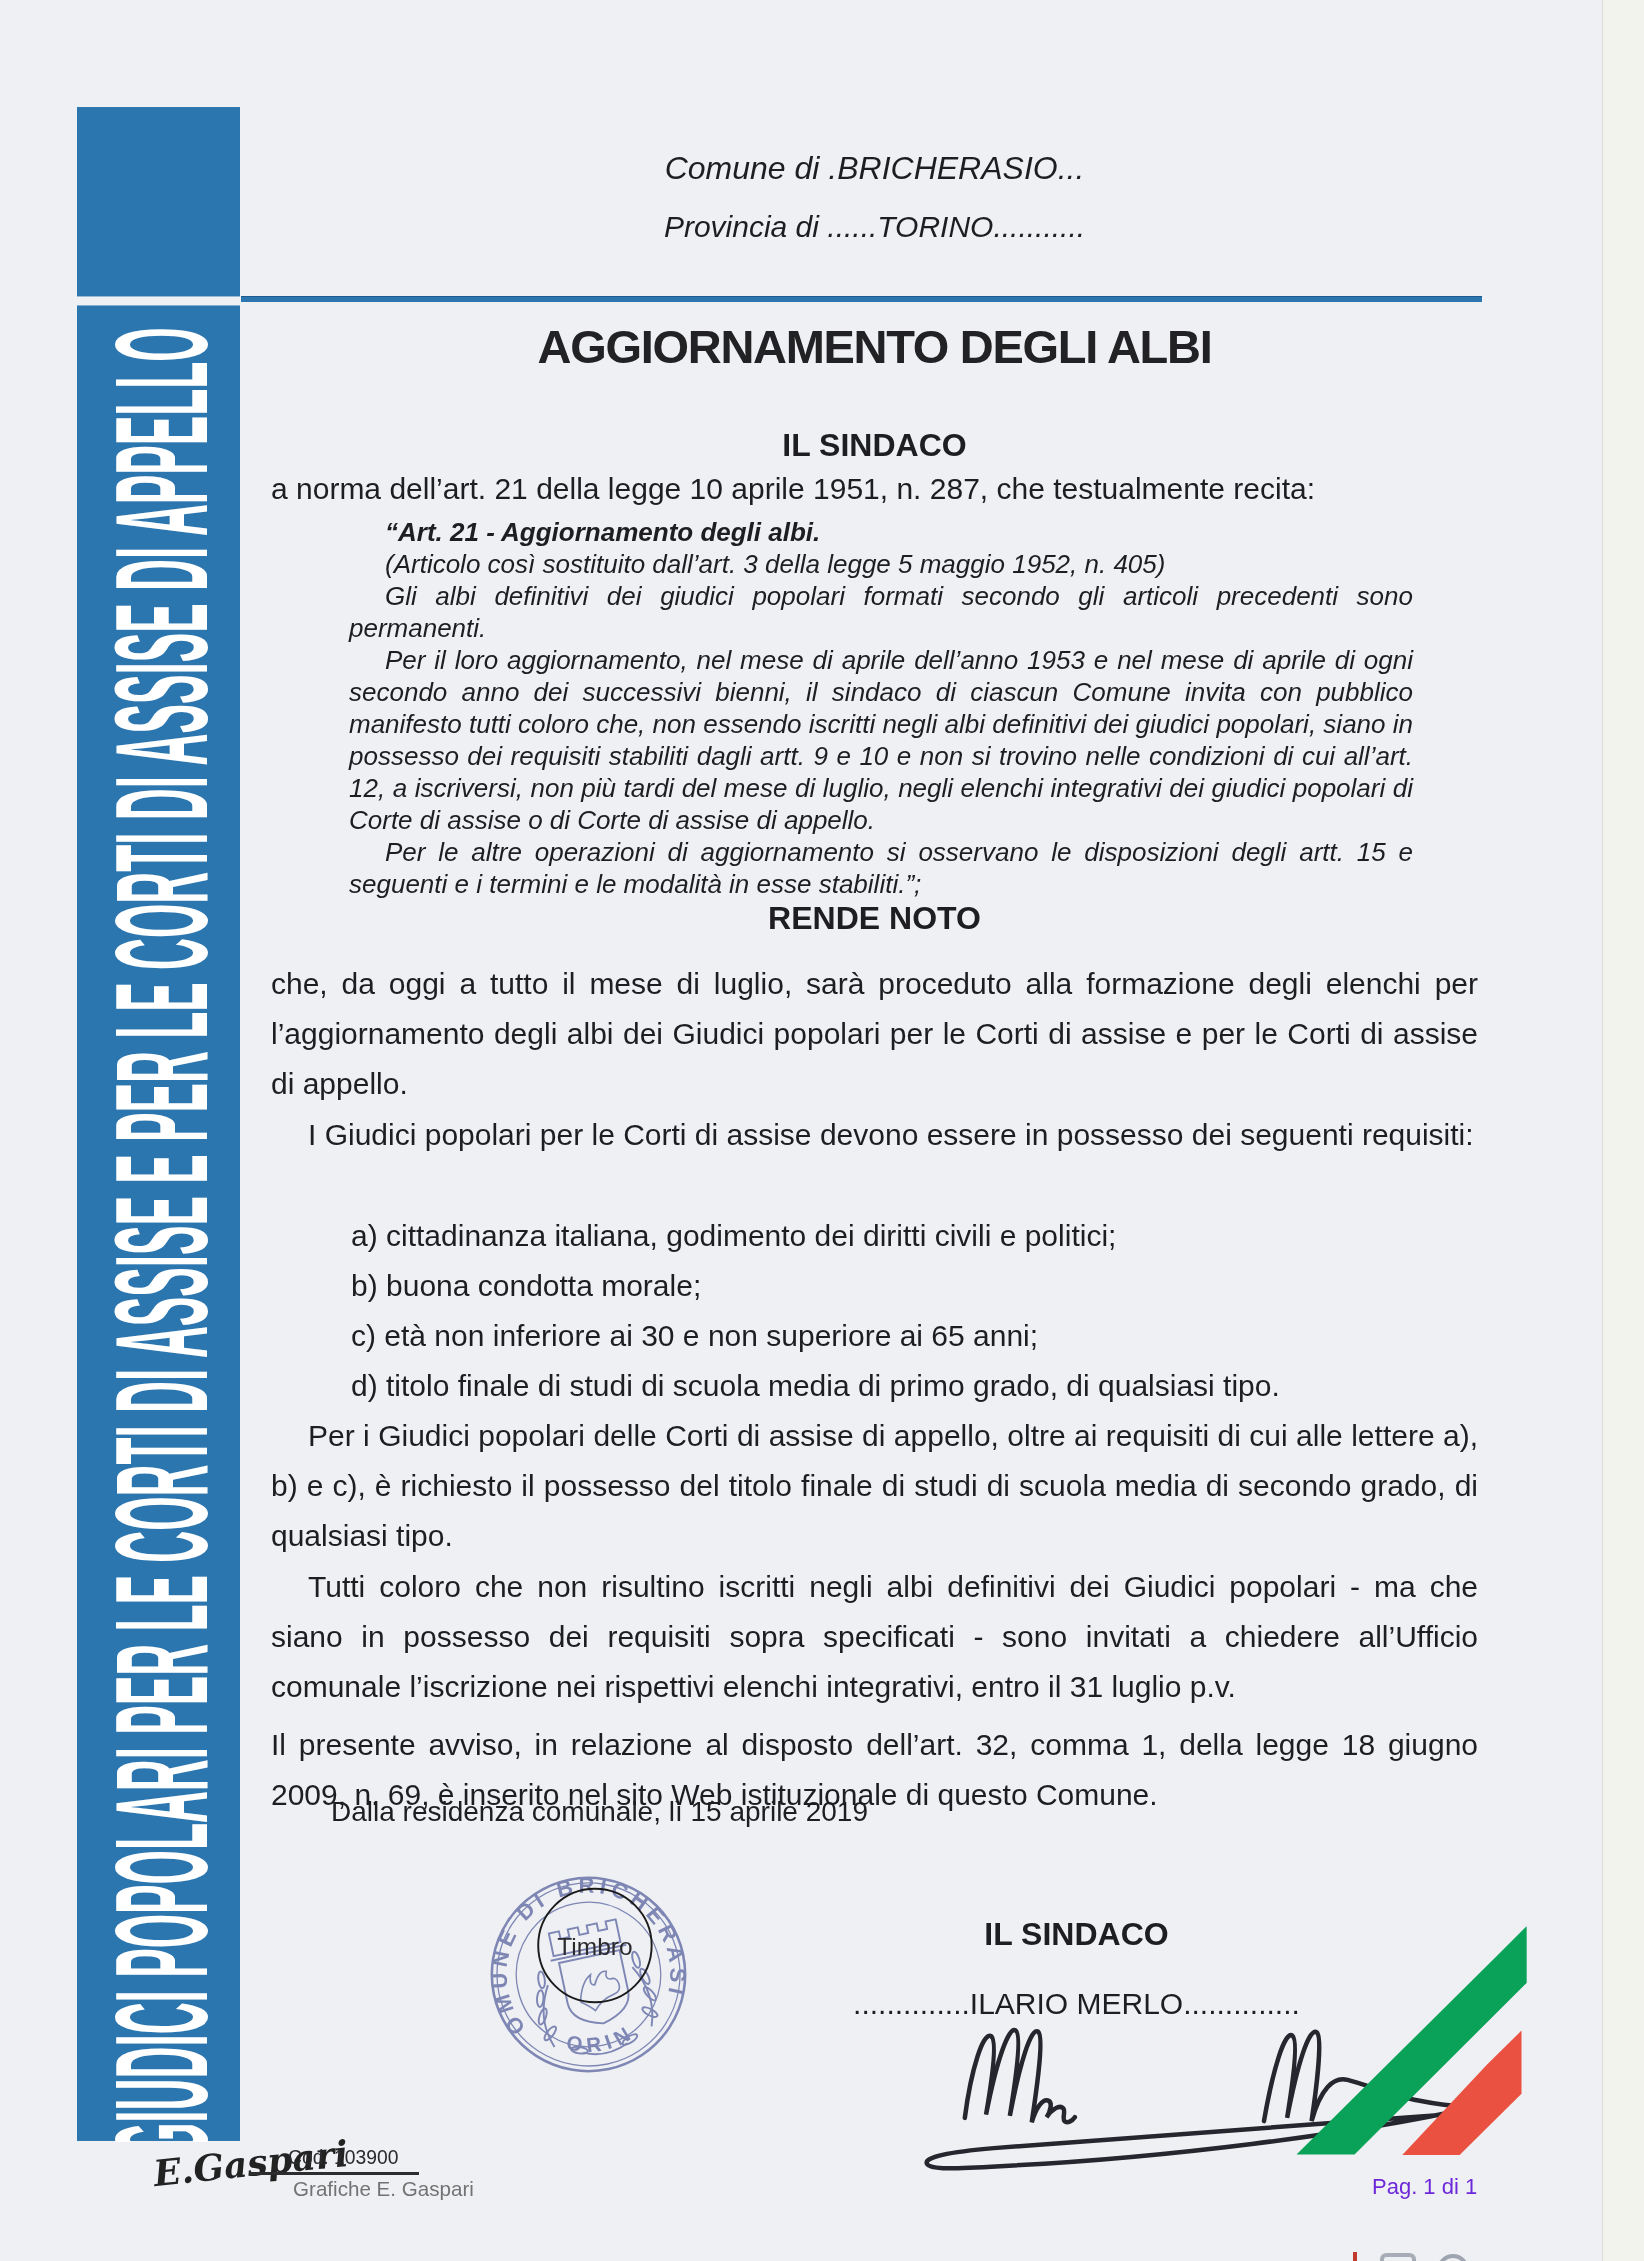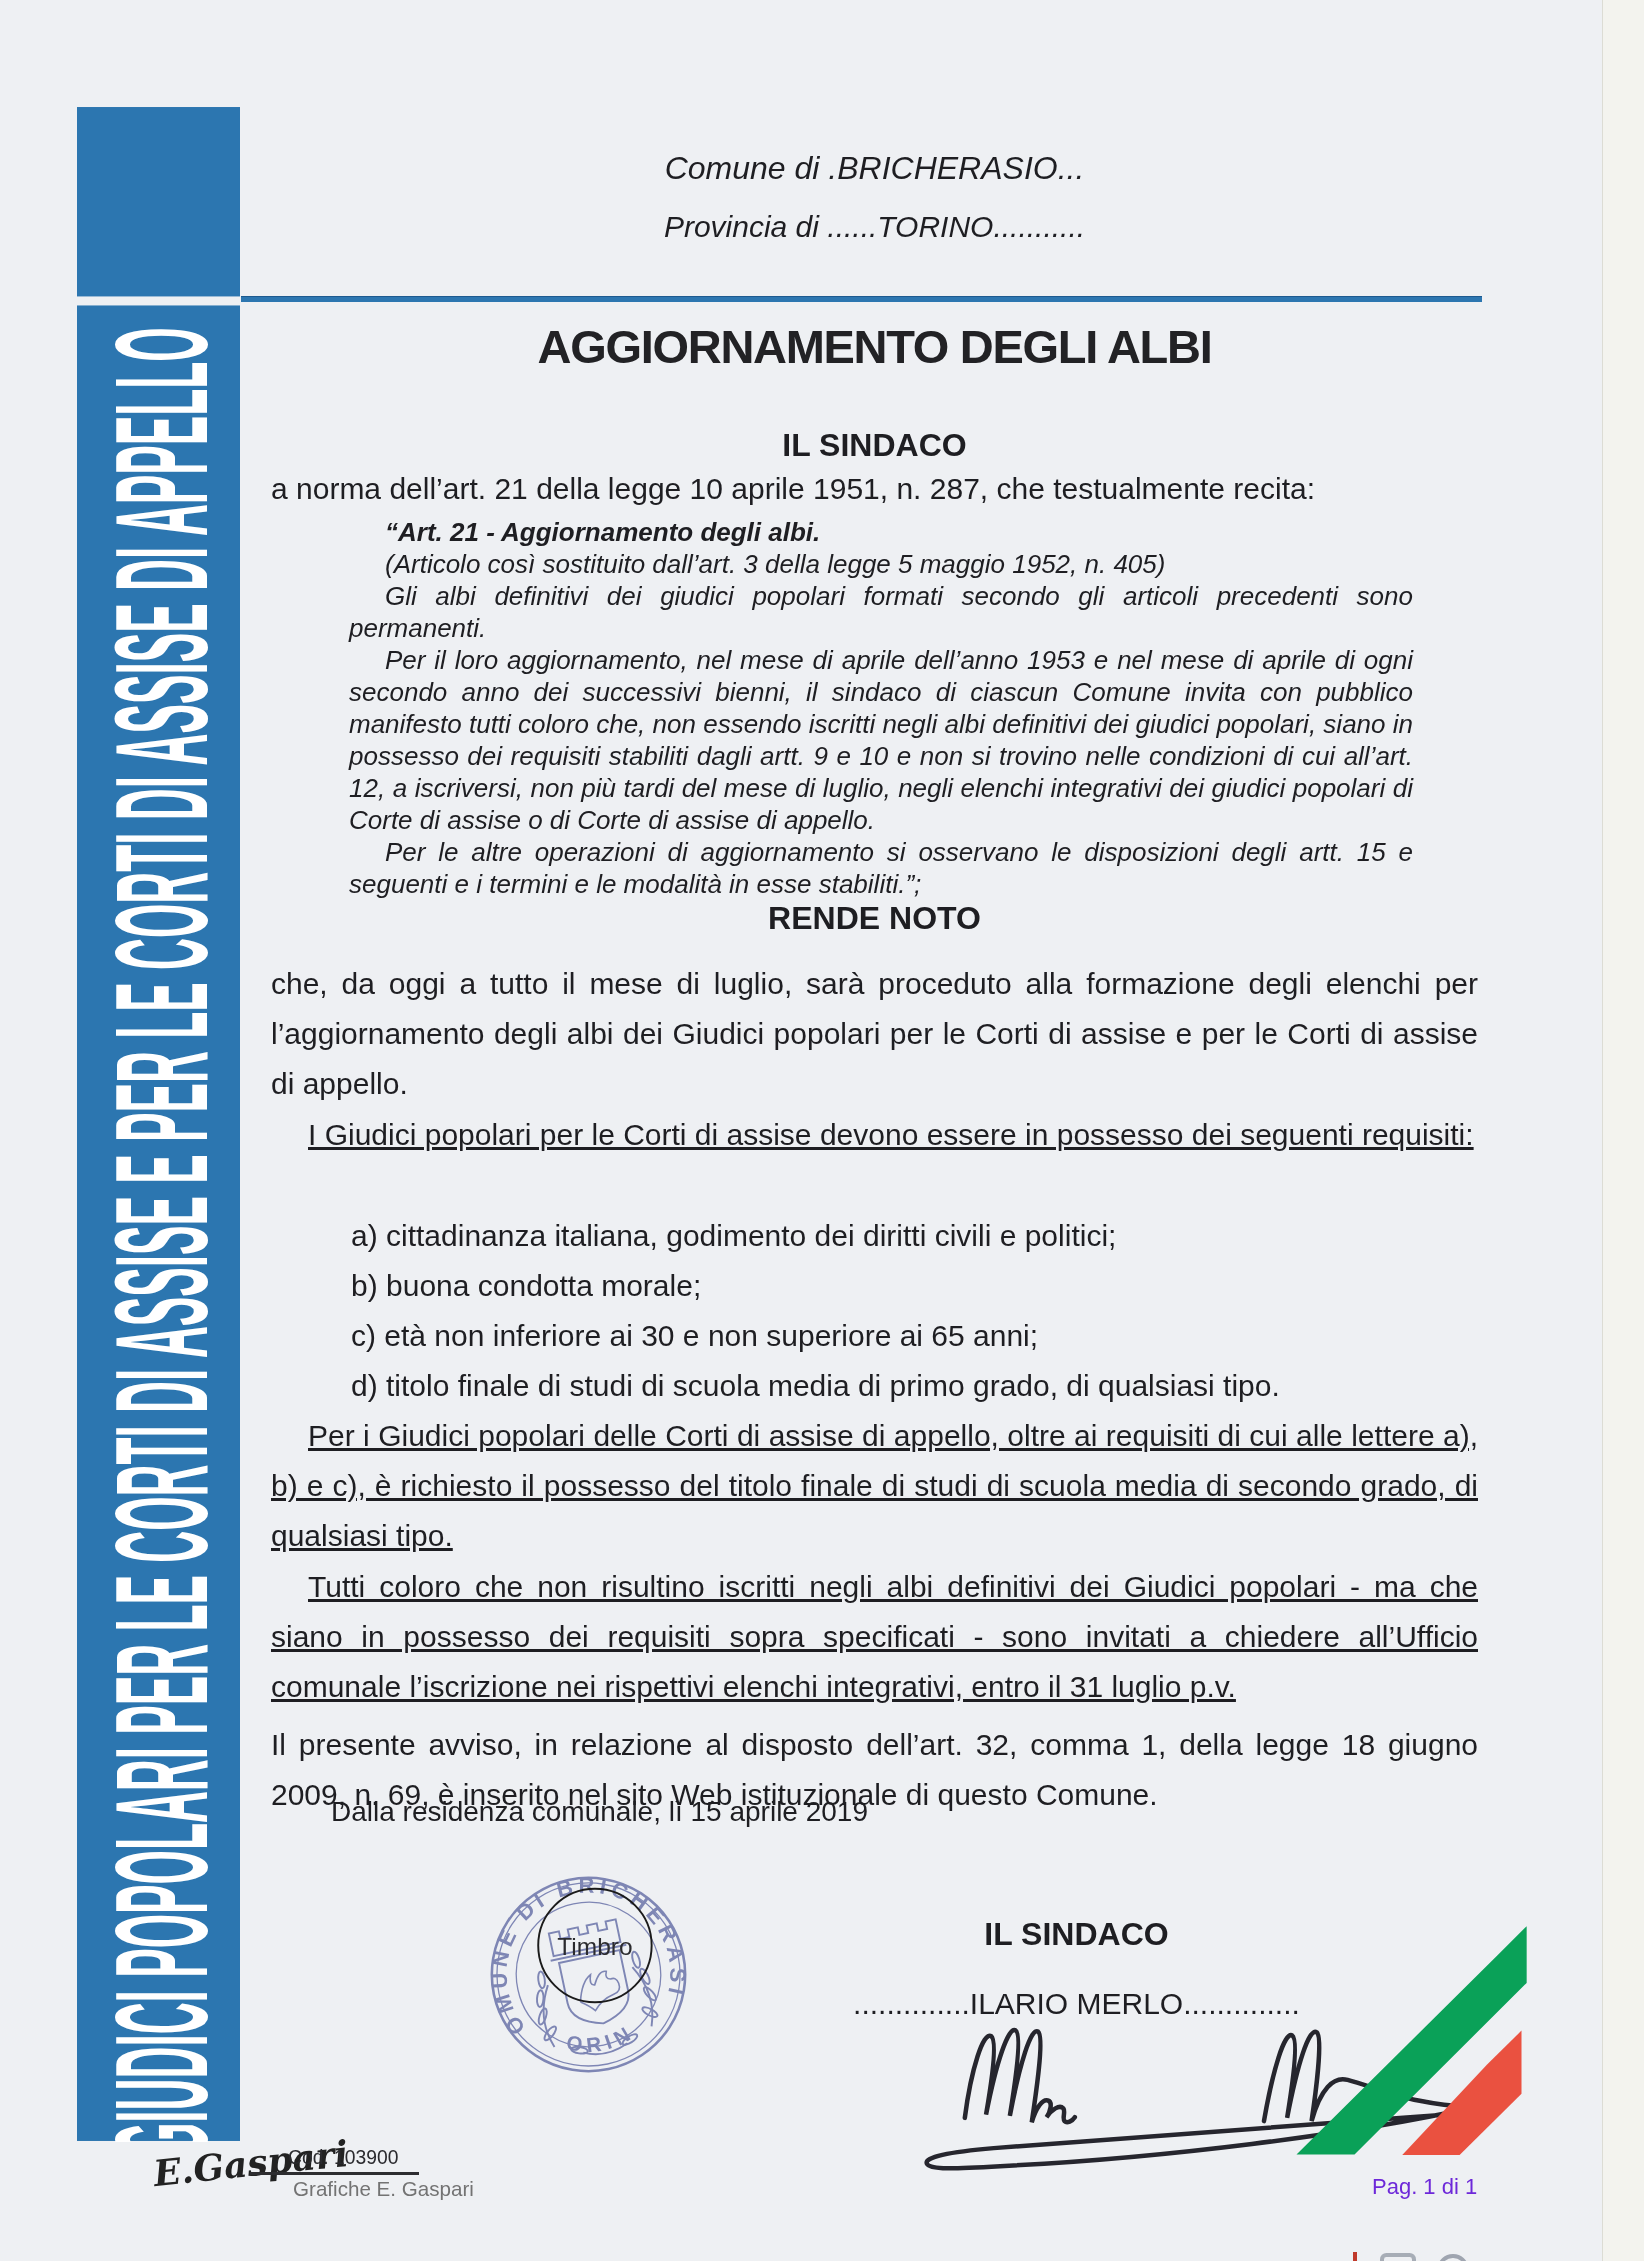--- a/index.html
+++ b/index.html
@@ -18,21 +18,21 @@
   .hdr-line.l2{top:210px;font-size:30px;}
   .hdr-rule{position:absolute;left:241px;top:296px;width:1241px;height:4.5px;background:var(--accent-blue,#2c76b0);border-top:1.3px solid #1d5a8f;}
   
   .doc-title{position:absolute;left:271px;top:319px;width:1207px;text-align:center;font-size:47px;font-weight:bold;letter-spacing:-1.3px;white-space:nowrap;color:#222225;}
   .h-center{position:absolute;left:271px;width:1207px;text-align:center;font-size:32px;font-weight:bold;}
   .h-sindaco{top:427px;}
   .h-rende{top:900px;}
   
   .para{position:absolute;left:271px;width:1207px;font-size:30px;line-height:50px;text-align:justify;}
   .para.noindent{text-indent:0;}
-  .para.indent{text-indent:37px;text-decoration:underline;}
+  .para.indent{text-indent:37px;}
   .intro{position:absolute;left:271px;top:472px;width:1225px;font-size:30px;white-space:nowrap;}
   .law{position:absolute;left:349px;top:516px;width:1064px;font-size:26px;line-height:32px;font-style:italic;text-align:justify;}
   .law .lp{text-indent:36px;margin:0;}
   .law .lh{font-weight:bold;}
   .req-list{position:absolute;left:351px;top:1211px;width:1135px;font-size:30px;line-height:50px;}
   .req-item{white-space:nowrap;}
   .date-line{position:absolute;left:331px;top:1796px;font-size:28px;white-space:nowrap;}
   
   .close-h{position:absolute;left:793px;top:1916px;width:567px;text-align:center;font-size:32px;font-weight:bold;}
   .close-name{position:absolute;left:793px;top:1987px;width:567px;text-align:center;font-size:30px;white-space:nowrap;}

